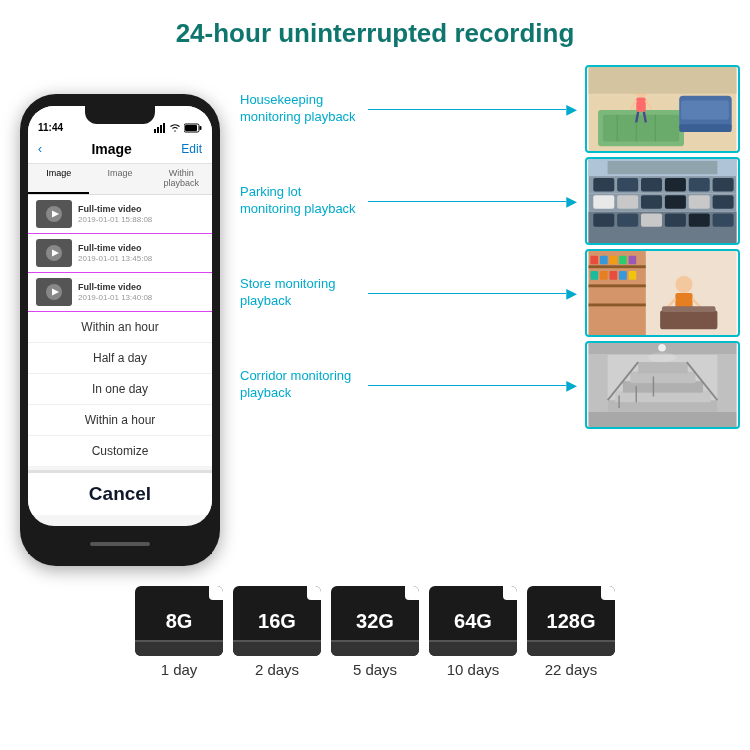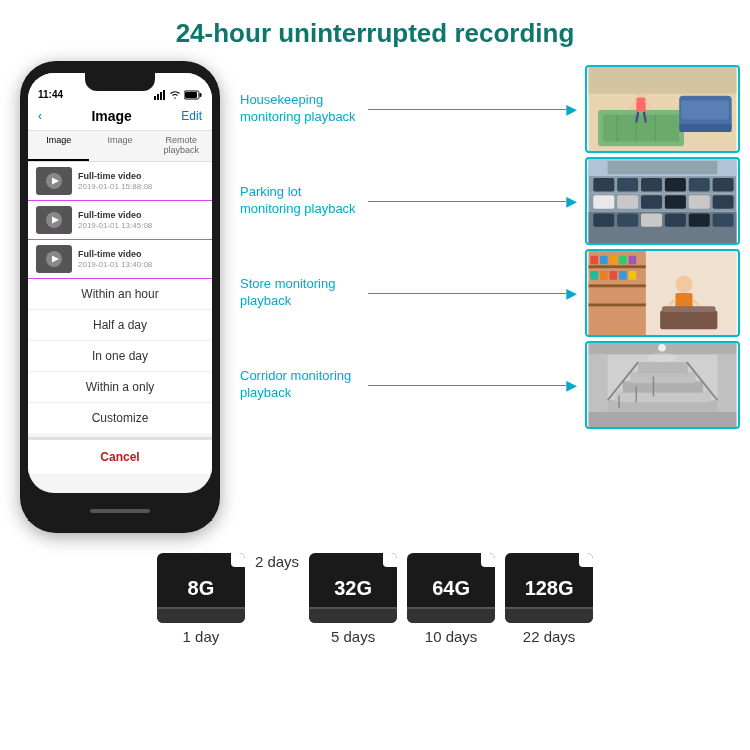--- a/index.html
+++ b/index.html
@@ -28,20 +28,21 @@
       flex-direction: row;
       align-items: flex-start;
       padding: 0 10px;
       gap: 10px;
     }
 
     
     .phone-container {
       flex: 0 0 220px;
       position: relative;
+      margin-top: 33px;
     }
     .phone-outer {
       background: #1a1a1a;
       border-radius: 36px;
       padding: 12px 8px;
       width: 200px;
       margin: 0 auto;
       box-shadow: 0 4px 18px rgba(0,0,0,0.35);
       position: relative;
     }
@@ -152,22 +153,22 @@
 
     
     .cancel-btn-area {
       background: #fff;
       border-top: 3px solid #e0e0e0;
       margin-top: 4px;
     }
     .cancel-btn {
       text-align: center;
       padding: 10px 16px;
-      font-size: 12px;
-      color: #b91c1c;
+      font-size: 19px;
+      color: #0f172a;
       font-weight: bold;
     }
 
     
     .monitoring-container {
       flex: 1;
       display: flex;
       flex-direction: column;
       gap: 4px;
       padding-top: 4px;
@@ -336,21 +337,21 @@
 
         <div class="app-header">
           <span class="back">‹</span>
           <span class="title">Image</span>
           <span class="edit">Edit</span>
         </div>
 
         <div class="app-tabs">
           <div class="app-tab active">Image</div>
           <div class="app-tab">Image</div>
-          <div class="app-tab">Remote playback</div>
+          <div class="app-tab">Within playback</div>
         </div>
 
         <div class="video-item">
           <div class="video-thumb">
             <svg width="18" height="18" viewBox="0 0 18 18">
               <circle cx="9" cy="9" r="8" fill="#888"></circle>
               <polygon points="7,5.5 14,9 7,12.5" fill="white"></polygon>
             </svg>
           </div>
           <div class="video-info">
@@ -380,21 +381,21 @@
           <div class="video-info">
             <div class="v-title">Full-time video</div>
             <div class="v-date">2019-01-01 13:40:08</div>
           </div>
         </div>
 
         <div class="dropdown-overlay">
           <div class="dropdown-item">Within an hour</div>
           <div class="dropdown-item">Half a day</div>
           <div class="dropdown-item">In one day</div>
-          <div class="dropdown-item">Within a only</div>
+          <div class="dropdown-item">Within a hour</div>
           <div class="dropdown-item">Customize</div>
         </div>
 
         <div class="cancel-btn-area">
           <div class="cancel-btn">Cancel</div>
         </div>
 
       </div>
       <div class="phone-home-bar">
         <div class="home-indicator"></div>
@@ -565,20 +566,23 @@
   <div class="storage-cards">
 
     <div class="storage-card">
       <div class="sd-card">
         <span class="sd-label">8G</span>
       </div>
       <div class="storage-days">1 day</div>
     </div>
 
     <div class="storage-card">
+      <div class="sd-card">
+        <span class="sd-label">16G</span>
+      </div>
       <div class="storage-days">2 days</div>
     </div>
 
     <div class="storage-card">
       <div class="sd-card">
         <span class="sd-label">32G</span>
       </div>
       <div class="storage-days">5 days</div>
     </div>
 

